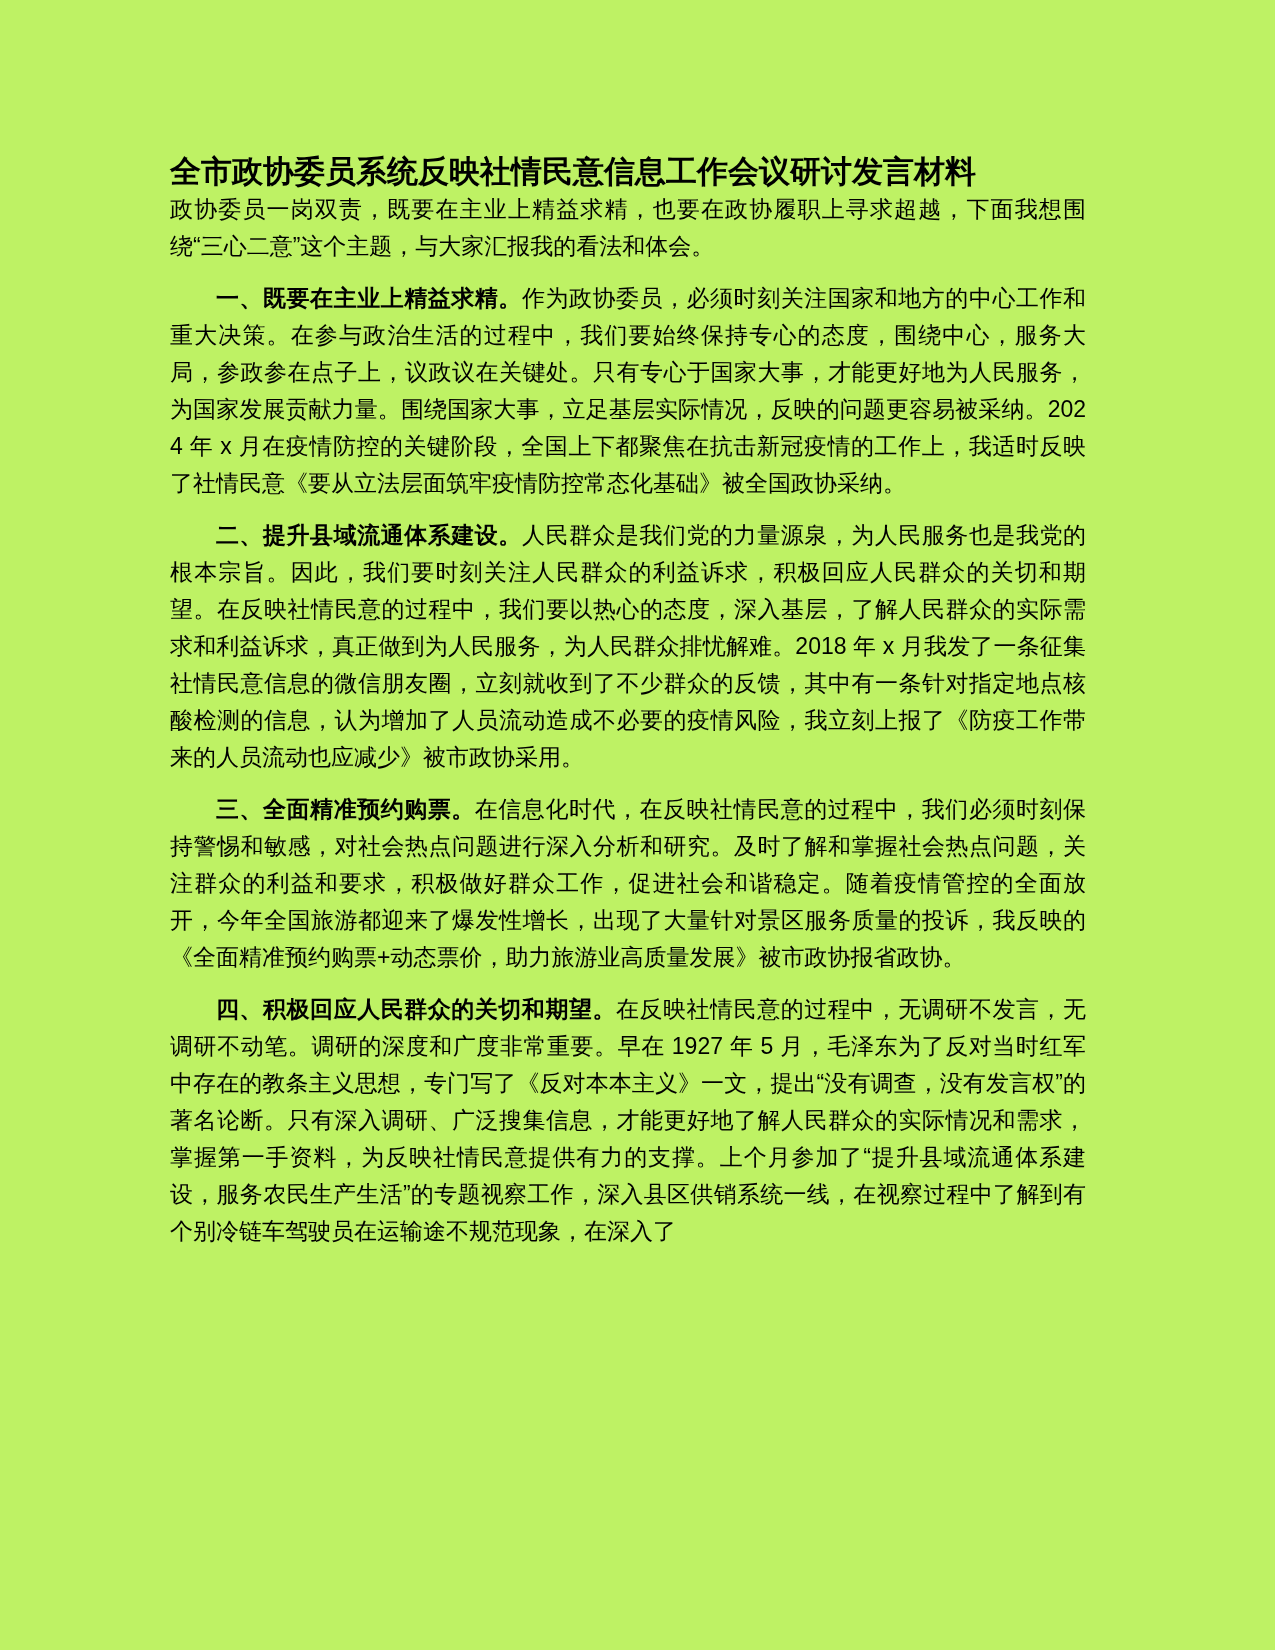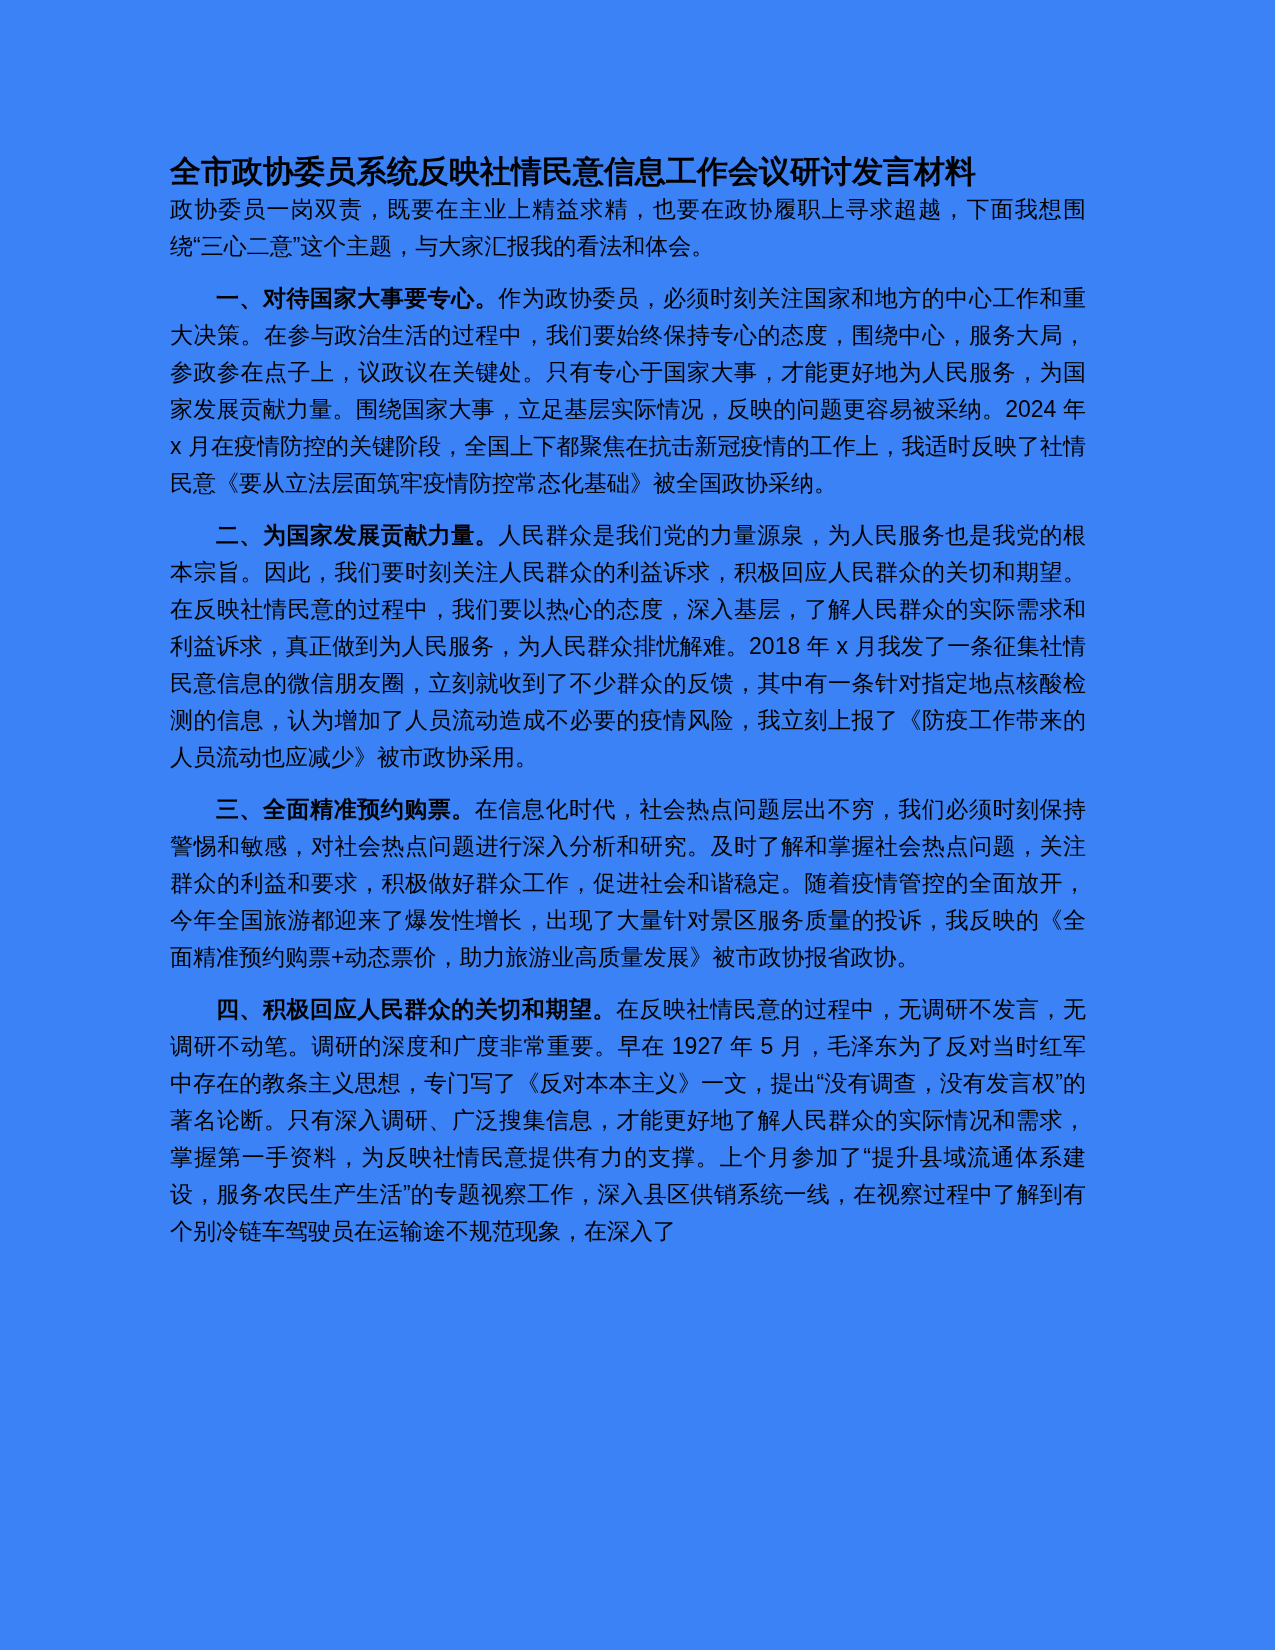--- a/index.html
+++ b/index.html
@@ -4,21 +4,21 @@
 <style>
   html, body {
     margin: 0;
     padding: 0;
     background: #ffffff;
   }
   .page {
     position: relative;
     width: 1275px;
     height: 1650px;
-    background: #3b82f6;
+    background: #bef264;
     overflow: hidden;
     font-family: "Liberation Sans", sans-serif;
     color: #000000;
   }
   .content {
     position: absolute;
     left: 170px;
     top: 152px;
     width: 916px;
   }
@@ -50,29 +50,29 @@
 <body>
 
 <div class="page">
   <div class="content">
 
     <h1 class="doc-title">全市政协委员系统反映社情民意信息工作会议研讨发言材料</h1>
 
     <p class="para intro">政协委员一岗双责，既要在主业上精益求精，也要在政协履职上寻求超越，下面我想围绕“三心二意”这个主题，与大家汇报我的看法和体会。</p>
 
     <p class="para section">
-      <strong class="lead">一、对待国家大事要专心。</strong><span>作为政协委员，必须时刻关注国家和地方的中心工作和重大决策。在参与政治生活的过程中，我们要始终保持专心的态度，围绕中心，服务大局，参政参在点子上，议政议在关键处。只有专心于国家大事，才能更好地为人民服务，为国家发展贡献力量。围绕国家大事，立足基层实际情况，反映的问题更容易被采纳。2024 年 x 月在疫情防控的关键阶段，全国上下都聚焦在抗击新冠疫情的工作上，我适时反映了社情民意《要从立法层面筑牢疫情防控常态化基础》被全国政协采纳。</span>
+      <strong class="lead">一、既要在主业上精益求精。</strong><span>作为政协委员，必须时刻关注国家和地方的中心工作和重大决策。在参与政治生活的过程中，我们要始终保持专心的态度，围绕中心，服务大局，参政参在点子上，议政议在关键处。只有专心于国家大事，才能更好地为人民服务，为国家发展贡献力量。围绕国家大事，立足基层实际情况，反映的问题更容易被采纳。2024 年 x 月在疫情防控的关键阶段，全国上下都聚焦在抗击新冠疫情的工作上，我适时反映了社情民意《要从立法层面筑牢疫情防控常态化基础》被全国政协采纳。</span>
     </p>
 
     <p class="para section">
-      <strong class="lead">二、为国家发展贡献力量。</strong><span>人民群众是我们党的力量源泉，为人民服务也是我党的根本宗旨。因此，我们要时刻关注人民群众的利益诉求，积极回应人民群众的关切和期望。在反映社情民意的过程中，我们要以热心的态度，深入基层，了解人民群众的实际需求和利益诉求，真正做到为人民服务，为人民群众排忧解难。2018 年 x 月我发了一条征集社情民意信息的微信朋友圈，立刻就收到了不少群众的反馈，其中有一条针对指定地点核酸检测的信息，认为增加了人员流动造成不必要的疫情风险，我立刻上报了《防疫工作带来的人员流动也应减少》被市政协采用。</span>
+      <strong class="lead">二、提升县域流通体系建设。</strong><span>人民群众是我们党的力量源泉，为人民服务也是我党的根本宗旨。因此，我们要时刻关注人民群众的利益诉求，积极回应人民群众的关切和期望。在反映社情民意的过程中，我们要以热心的态度，深入基层，了解人民群众的实际需求和利益诉求，真正做到为人民服务，为人民群众排忧解难。2018 年 x 月我发了一条征集社情民意信息的微信朋友圈，立刻就收到了不少群众的反馈，其中有一条针对指定地点核酸检测的信息，认为增加了人员流动造成不必要的疫情风险，我立刻上报了《防疫工作带来的人员流动也应减少》被市政协采用。</span>
     </p>
 
     <p class="para section">
-      <strong class="lead">三、全面精准预约购票。</strong><span>在信息化时代，社会热点问题层出不穷，我们必须时刻保持警惕和敏感，对社会热点问题进行深入分析和研究。及时了解和掌握社会热点问题，关注群众的利益和要求，积极做好群众工作，促进社会和谐稳定。随着疫情管控的全面放开，今年全国旅游都迎来了爆发性增长，出现了大量针对景区服务质量的投诉，我反映的《全面精准预约购票+动态票价，助力旅游业高质量发展》被市政协报省政协。</span>
+      <strong class="lead">三、全面精准预约购票。</strong><span>在信息化时代，在反映社情民意的过程中，我们必须时刻保持警惕和敏感，对社会热点问题进行深入分析和研究。及时了解和掌握社会热点问题，关注群众的利益和要求，积极做好群众工作，促进社会和谐稳定。随着疫情管控的全面放开，今年全国旅游都迎来了爆发性增长，出现了大量针对景区服务质量的投诉，我反映的《全面精准预约购票+动态票价，助力旅游业高质量发展》被市政协报省政协。</span>
     </p>
 
     <p class="para section">
       <strong class="lead">四、积极回应人民群众的关切和期望。</strong><span>在反映社情民意的过程中，无调研不发言，无调研不动笔。调研的深度和广度非常重要。早在 1927 年 5 月，毛泽东为了反对当时红军中存在的教条主义思想，专门写了《反对本本主义》一文，提出“没有调查，没有发言权”的著名论断。只有深入调研、广泛搜集信息，才能更好地了解人民群众的实际情况和需求，掌握第一手资料，为反映社情民意提供有力的支撑。上个月参加了“提升县域流通体系建设，服务农民生产生活”的专题视察工作，深入县区供销系统一线，在视察过程中了解到有个别冷链车驾驶员在运输途不规范现象，在深入了</span>
     </p>
 
   </div>
 </div>
 
 </body></html>

